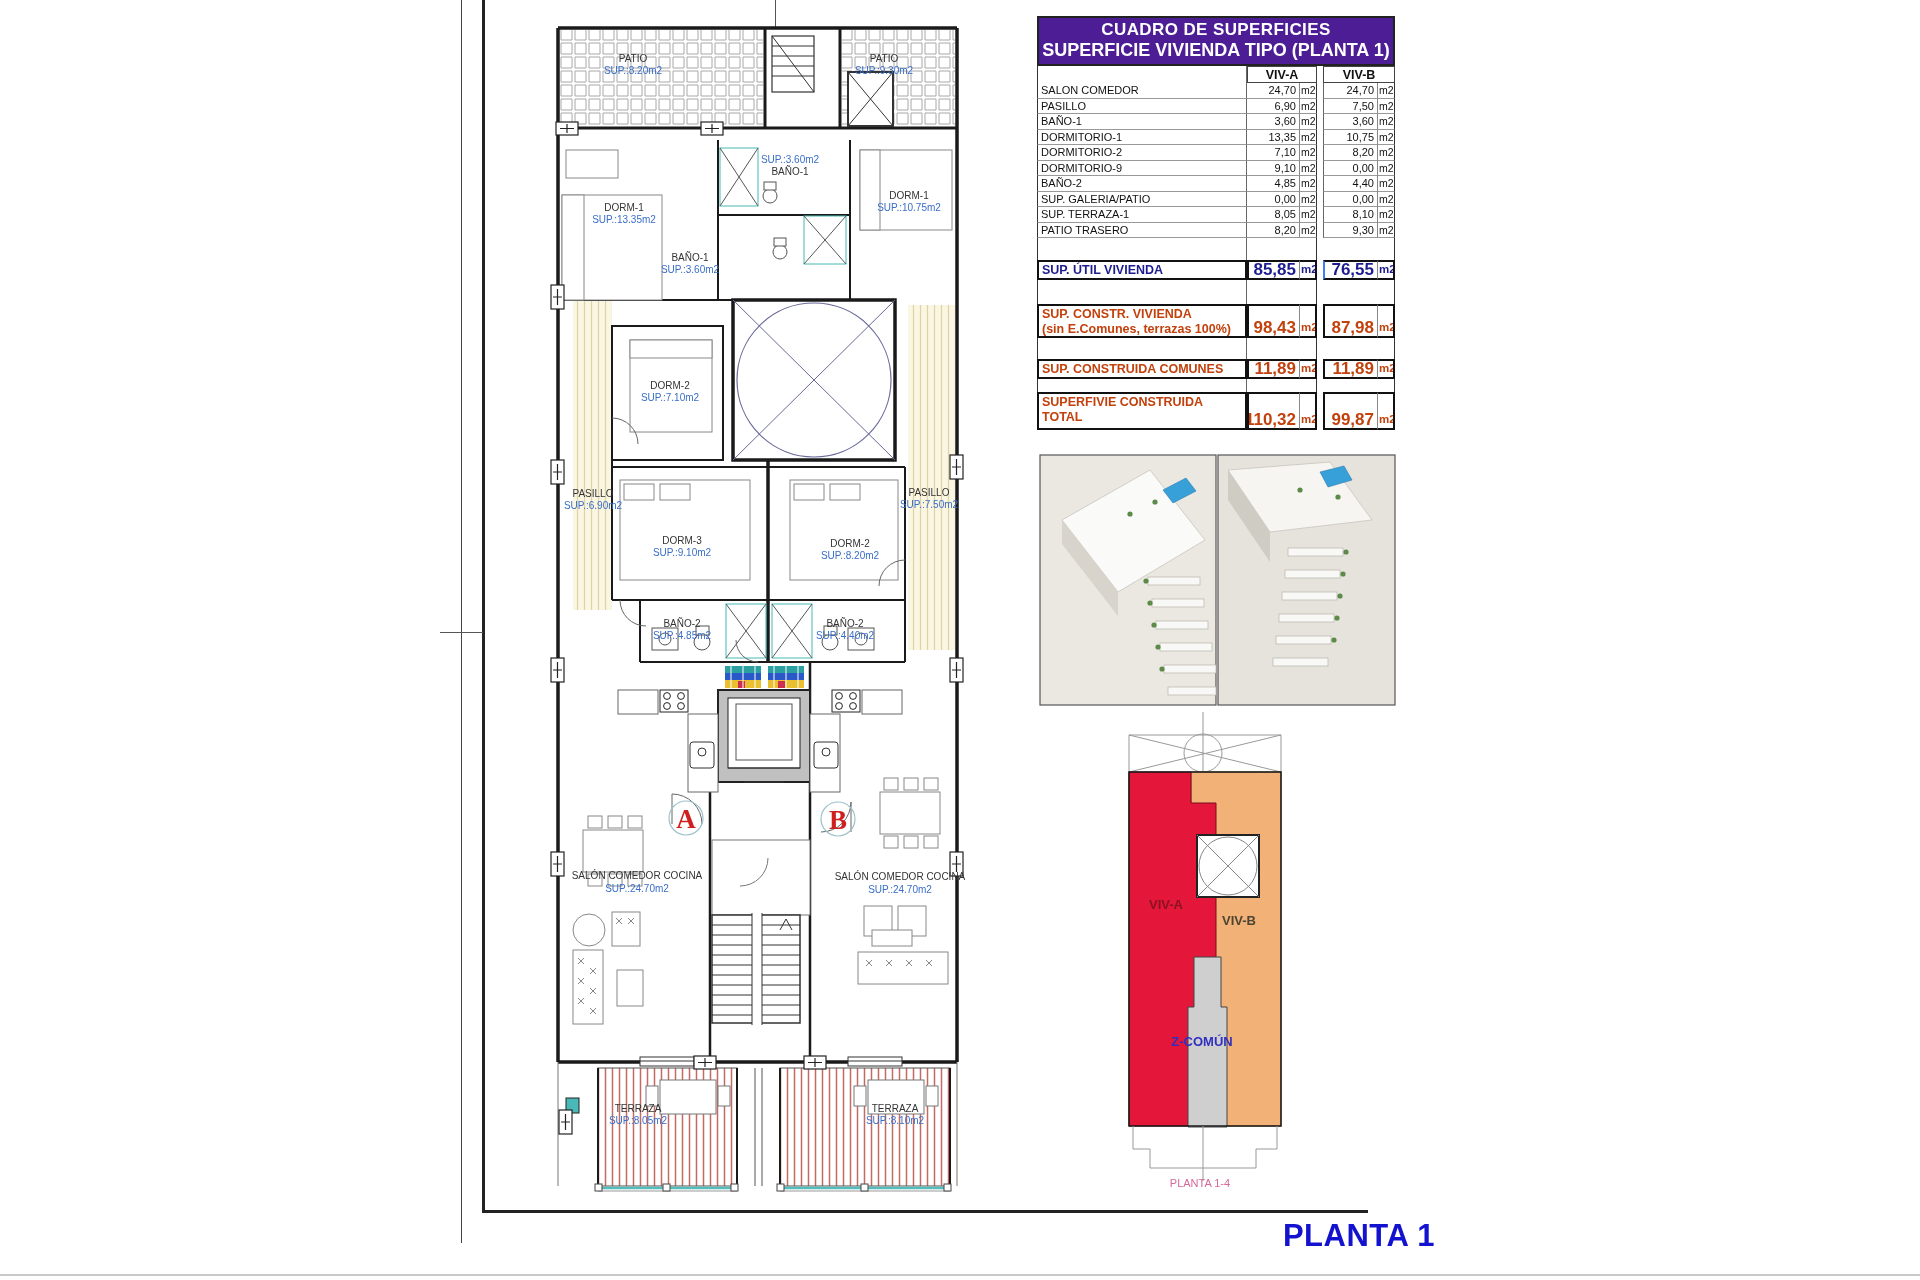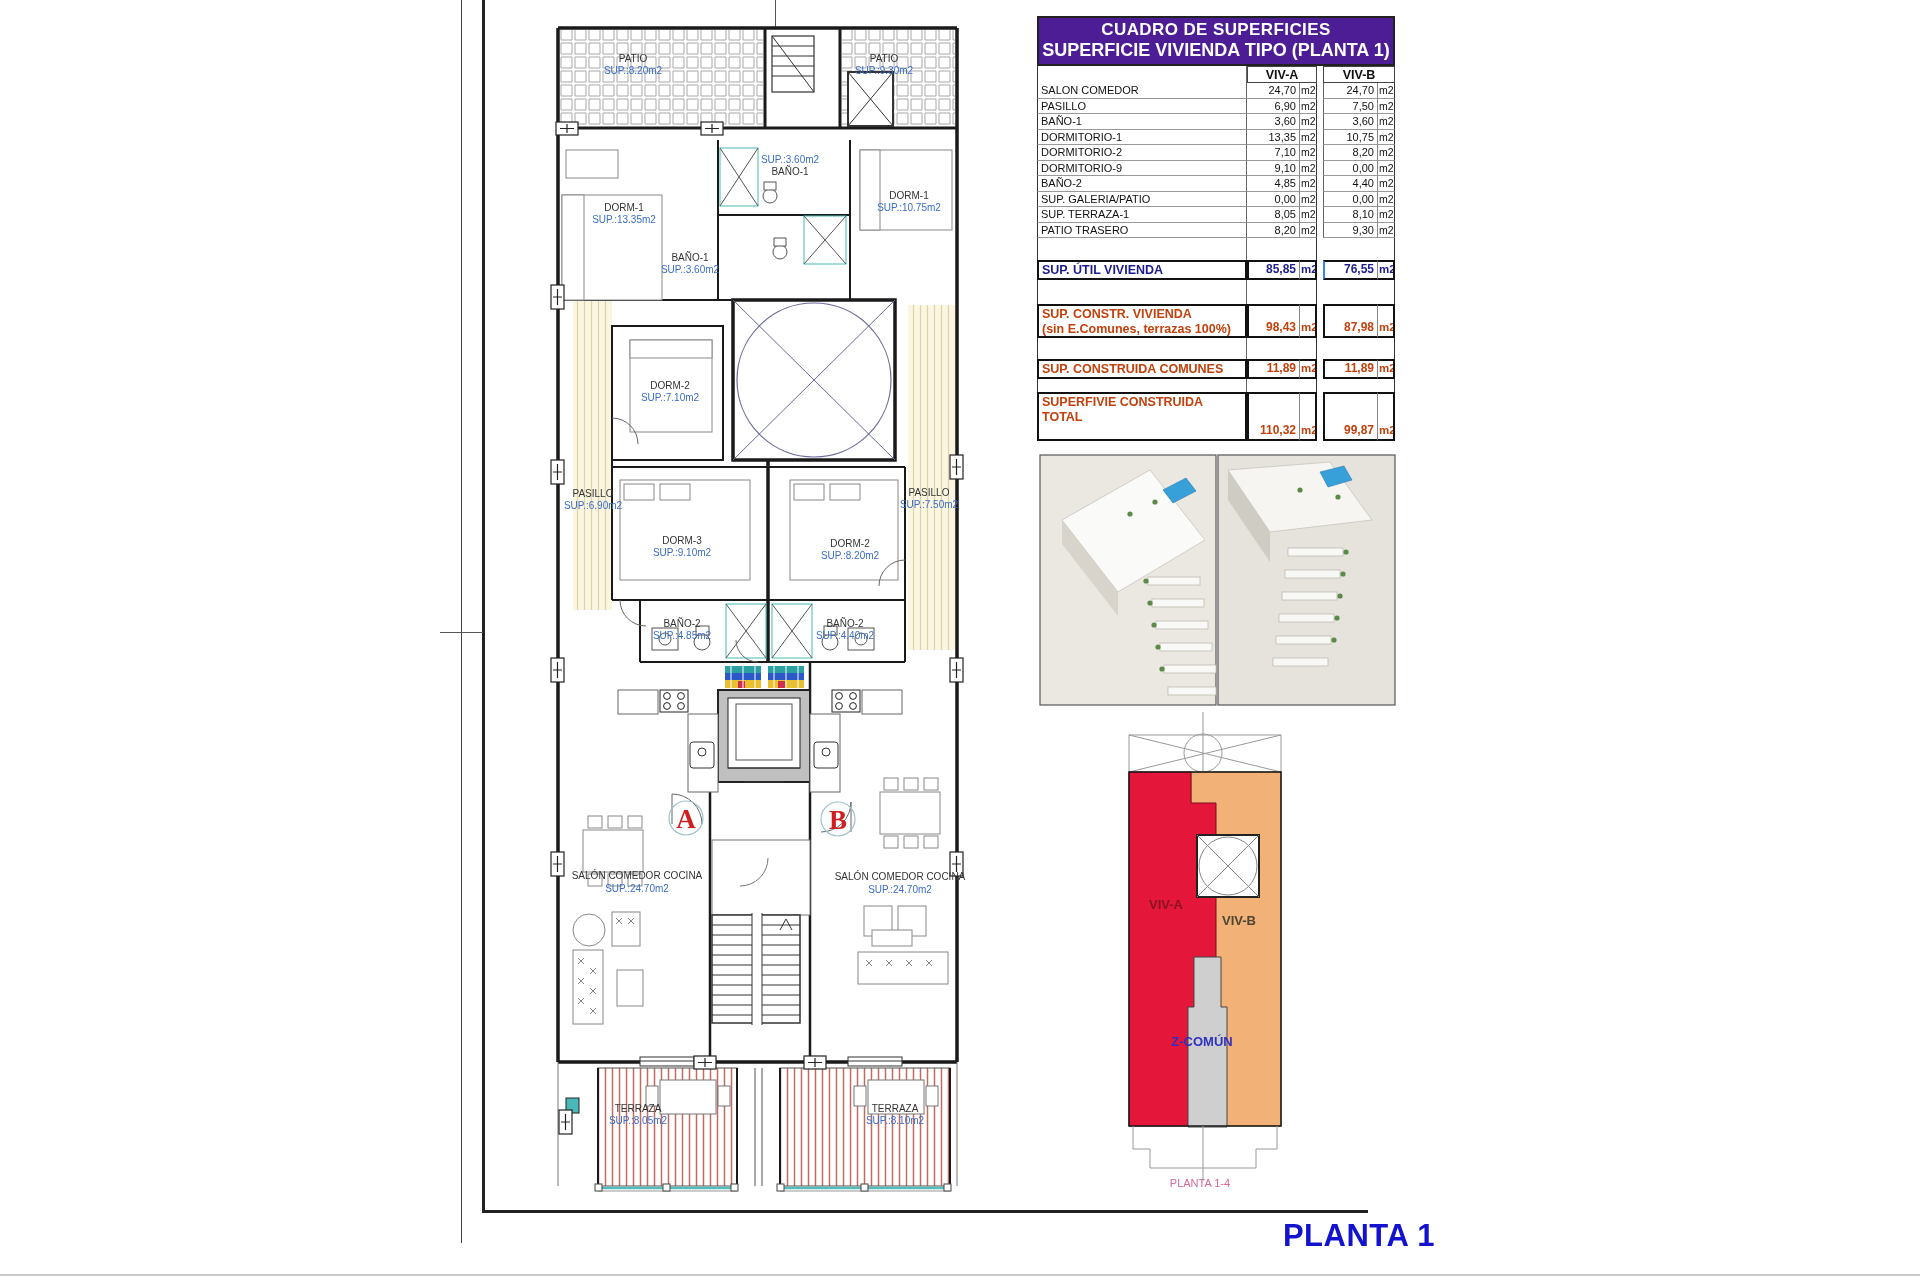--- a/index.html
+++ b/index.html
@@ -6,31 +6,31 @@
   #sheet{position:relative;width:1920px;height:1280px;background:#fff;overflow:hidden;
          font-family:"Liberation Sans",sans-serif;color:#111;}
   .absline{position:absolute;background:#222;}
   
   #surftable{position:absolute;left:1037px;top:16px;width:358px;}
   .thead{background:#4c1d95;color:#fff;text-align:center;border:2px solid #222;padding:2px 0 3px;}
   .t1{font-size:17px;font-weight:bold;letter-spacing:.4px;}
   .t2{font-size:18px;font-weight:bold;}
   .tg{display:grid;grid-template-columns:210px 52px 18px 6px 54px 18px;}
   .c{box-sizing:border-box;font-size:11px;line-height:13px;overflow:hidden;white-space:nowrap;}
-  .r17{height:17px}.r15{height:15.5px}.r20{height:20px}.r34{height:34px}.r38{height:49px}
+  .r17{height:17px}.r15{height:15.5px}.r20{height:20px}.r34{height:34px}.r38{height:38px}
   .s22{height:22px}.s24{height:24px}.s21{height:21px}.s13{height:13px}
   .chd{font-weight:bold;font-size:12.5px;text-align:center;border:1px solid #444;line-height:16px;}
   .chl{border-left:1.5px solid #333;border-right:1px solid #666;}
   .lab{padding:1px 3px 0;border-left:1.5px solid #333;border-right:1px solid #666;border-bottom:1px solid #999;}
   .val{text-align:right;padding:1px 3px 0;border-bottom:1px solid #999;}
   .un{padding:1px 1px 0;border-left:1px solid #888;border-right:1.5px solid #333;border-bottom:1px solid #999;font-size:10.5px;}
   .sepl{border-left:1.5px solid #333;border-right:1px solid #666;}
   .sepu{border-right:1.5px solid #333;}
   .sl{border:2px solid #111;font-weight:bold;font-size:12.5px;line-height:15px;padding:1px 3px;white-space:normal;}
-  .sv{border:2px solid #111;border-right:none;font-weight:bold;font-size:12px;text-align:left;
+  .sv{border:2px solid #111;border-right:none;font-weight:bold;font-size:17px;text-align:left;
       padding:1px 3px 2px;display:flex;align-items:flex-end;justify-content:flex-end;}
   .su{border:2px solid #111;border-left:1px solid #888;font-weight:bold;font-size:11.5px;
       display:flex;align-items:flex-end;padding:1px 1px 2px;}
   .navy{color:#1c1c8f}.brown{color:#c2410c}
   
   .rn{font:10px "Liberation Sans",sans-serif;fill:#333;text-anchor:middle;}
   .rs{font:10px "Liberation Sans",sans-serif;fill:#3a6ec8;text-anchor:middle;}
   .doorL{font:bold 27px "Liberation Serif",serif;fill:#cf1f1f;text-anchor:middle;}
   .kpl{font:bold 13px "Liberation Sans",sans-serif;text-anchor:middle;}
   

